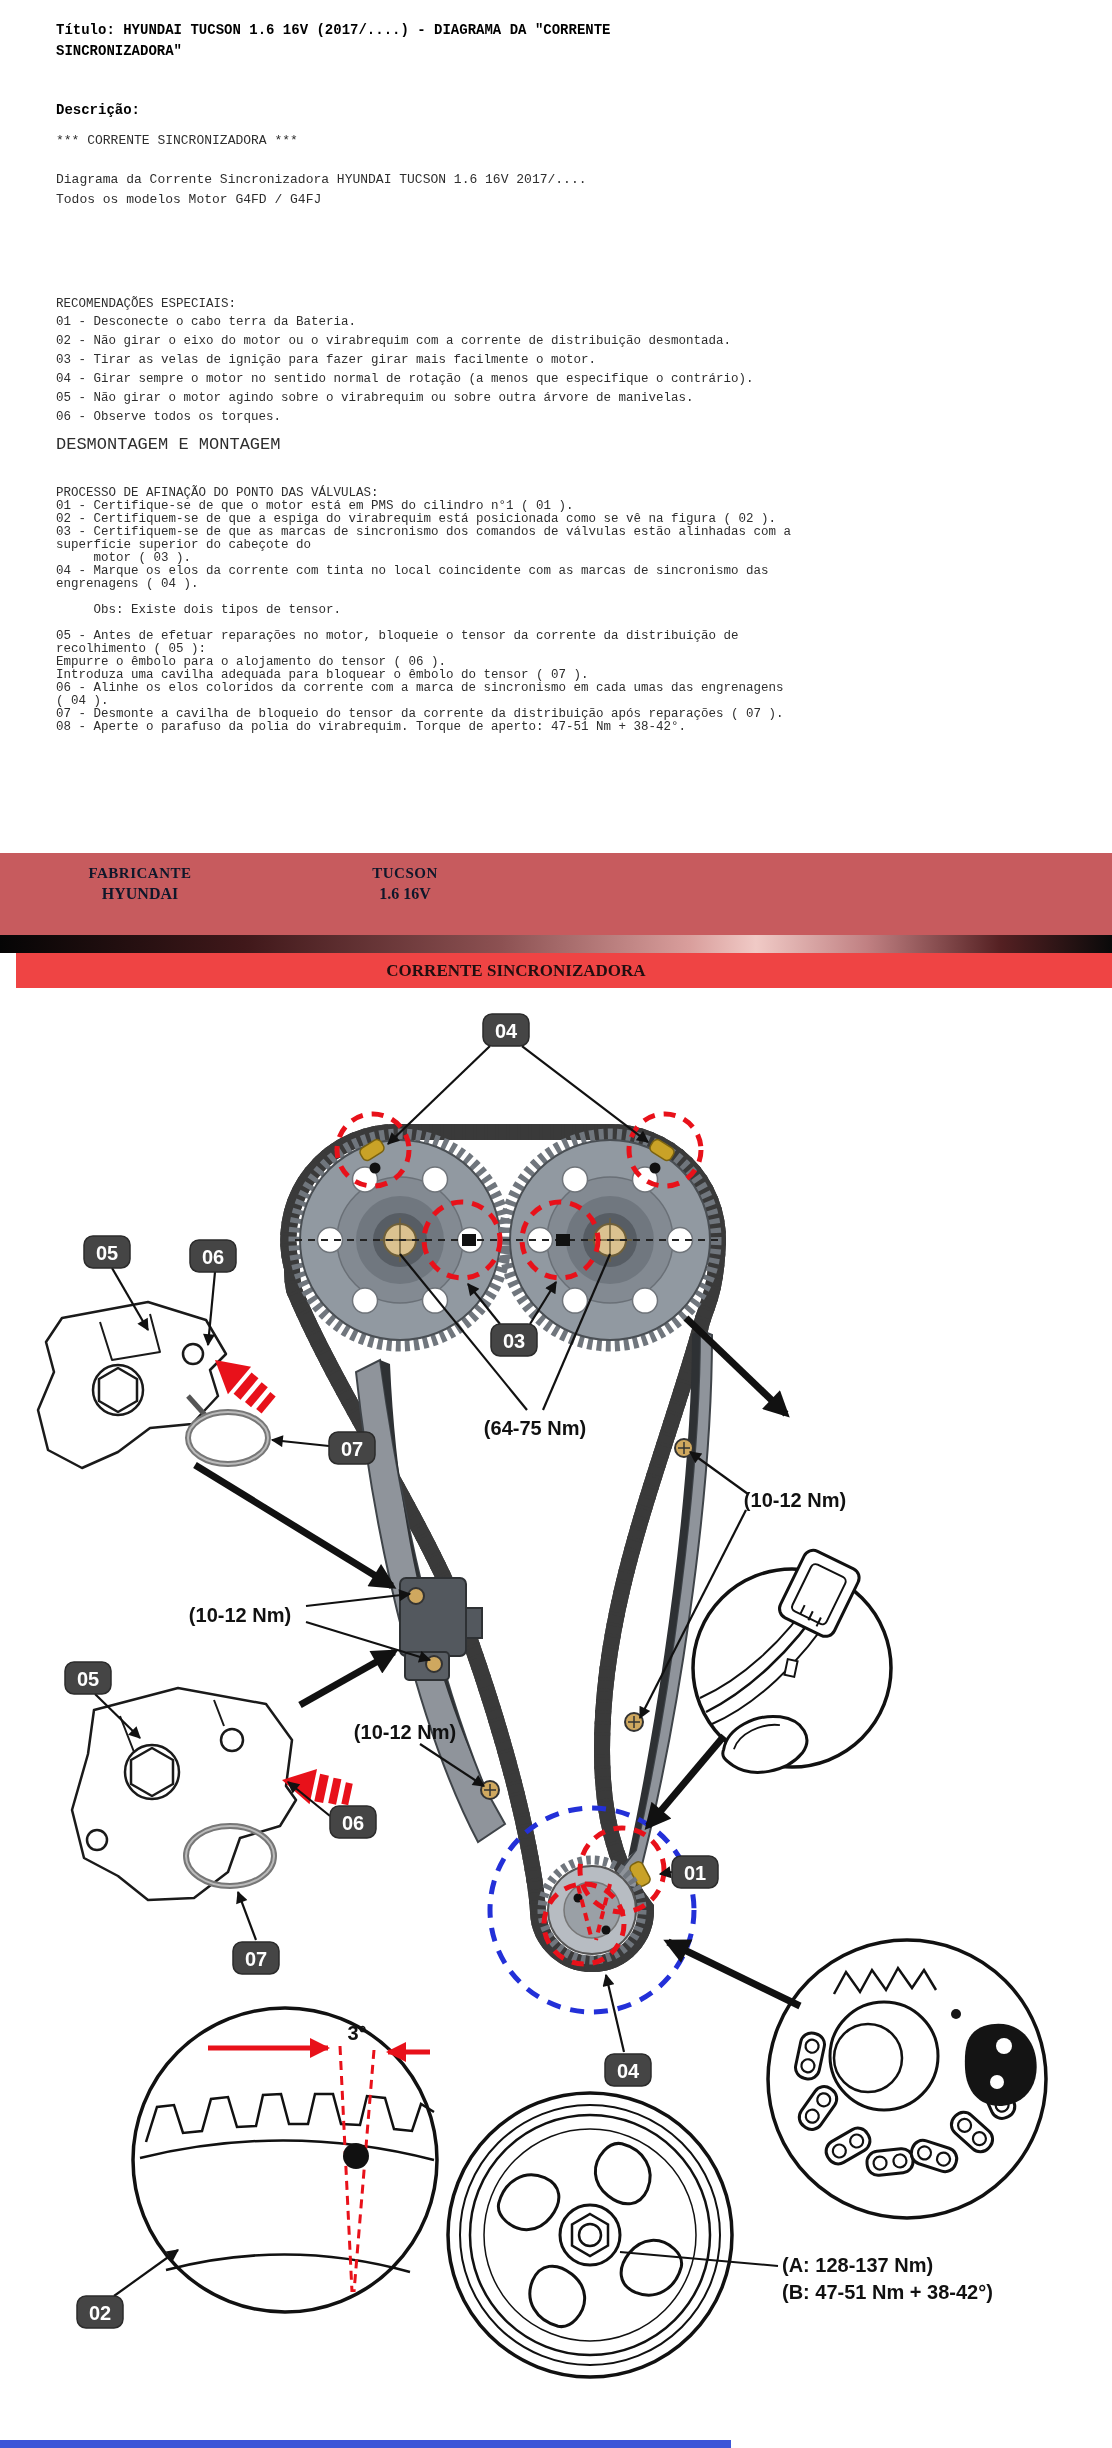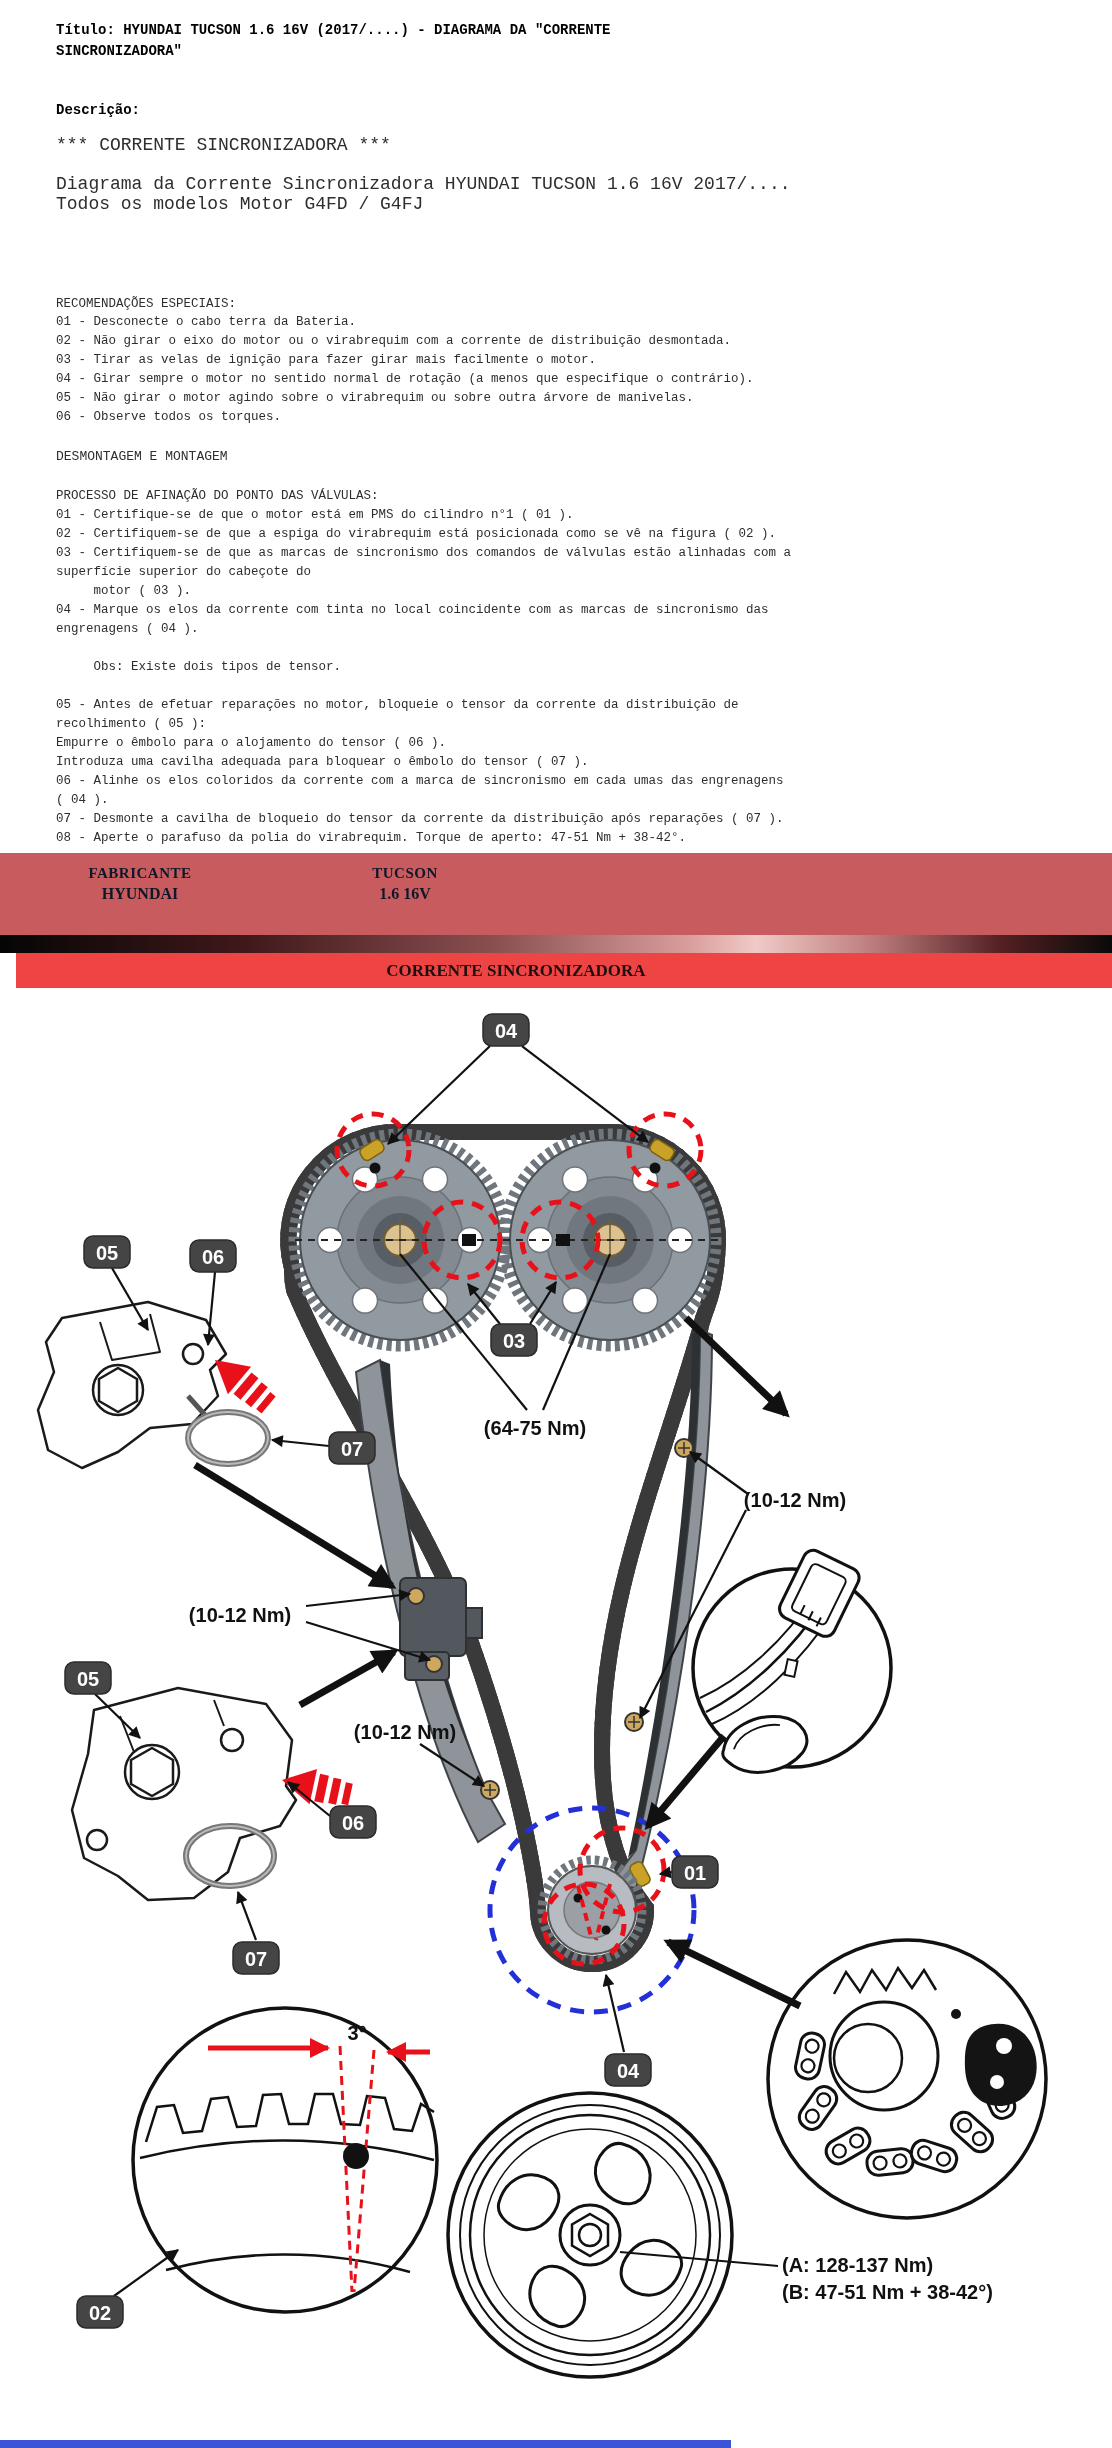--- a/index.html
+++ b/index.html
@@ -2,24 +2,24 @@
 <html><head>
 <meta charset="utf-8">
 <style>
   html,body{margin:0;padding:0;background:#fff;}
   #page{position:relative;width:1112px;height:2448px;background:#ffffff;overflow:hidden;
         font-family:"Liberation Sans",sans-serif;}
   .mono{position:absolute;left:10px;font-family:"Liberation Mono","DejaVu Sans Mono",monospace;
         white-space:pre;color:#2e2e2e;margin-left:46px;}
   .doc-title{top:6px;font-size:14px;font-weight:bold;line-height:21px;color:#000;}
   .doc-head{top:88px;font-size:14px;font-weight:bold;color:#000;}
-  .doc-desc{top:118px;font-size:18px;line-height:19.5px;}
+  .doc-desc{top:118px;font-size:13px;line-height:19.5px;}
   .doc-rec{top:282px;font-size:12.5px;line-height:18.9px;}
-  .doc-sec{top:436px;font-size:13px;}
-  .doc-proc{top:474px;font-size:12.5px;line-height:19px;}
+  .doc-sec{top:418px;font-size:17px;}
+  .doc-proc{top:474px;font-size:12.5px;line-height:13px;}
   .banner{position:absolute;left:0;top:853px;width:1112px;height:82px;background:#c75b5e;}
   .banner-col{position:absolute;top:12px;text-align:center;color:#0f172a;
               font-family:"Liberation Serif",serif;font-weight:bold;}
   .banner-col .b-label{font-size:15px;letter-spacing:.5px;}
   .banner-col .b-value{font-size:16px;margin-top:3px;}
   .banner-stripe{position:absolute;left:0;top:935px;width:1112px;height:18px;
      background:linear-gradient(90deg,#050505 0%,#40181a 22%,#8c5152 45%,#d99e9c 62%,
                 #f0cac6 68%,#c08082 78%,#542022 90%,#0a0a0a 100%);}
   .banner-sub{position:absolute;left:16px;top:953px;width:1112px;height:35px;background:#ef4444;}
   .banner-sub span{position:absolute;left:0;top:0;width:1000px;text-align:center;line-height:35px;

